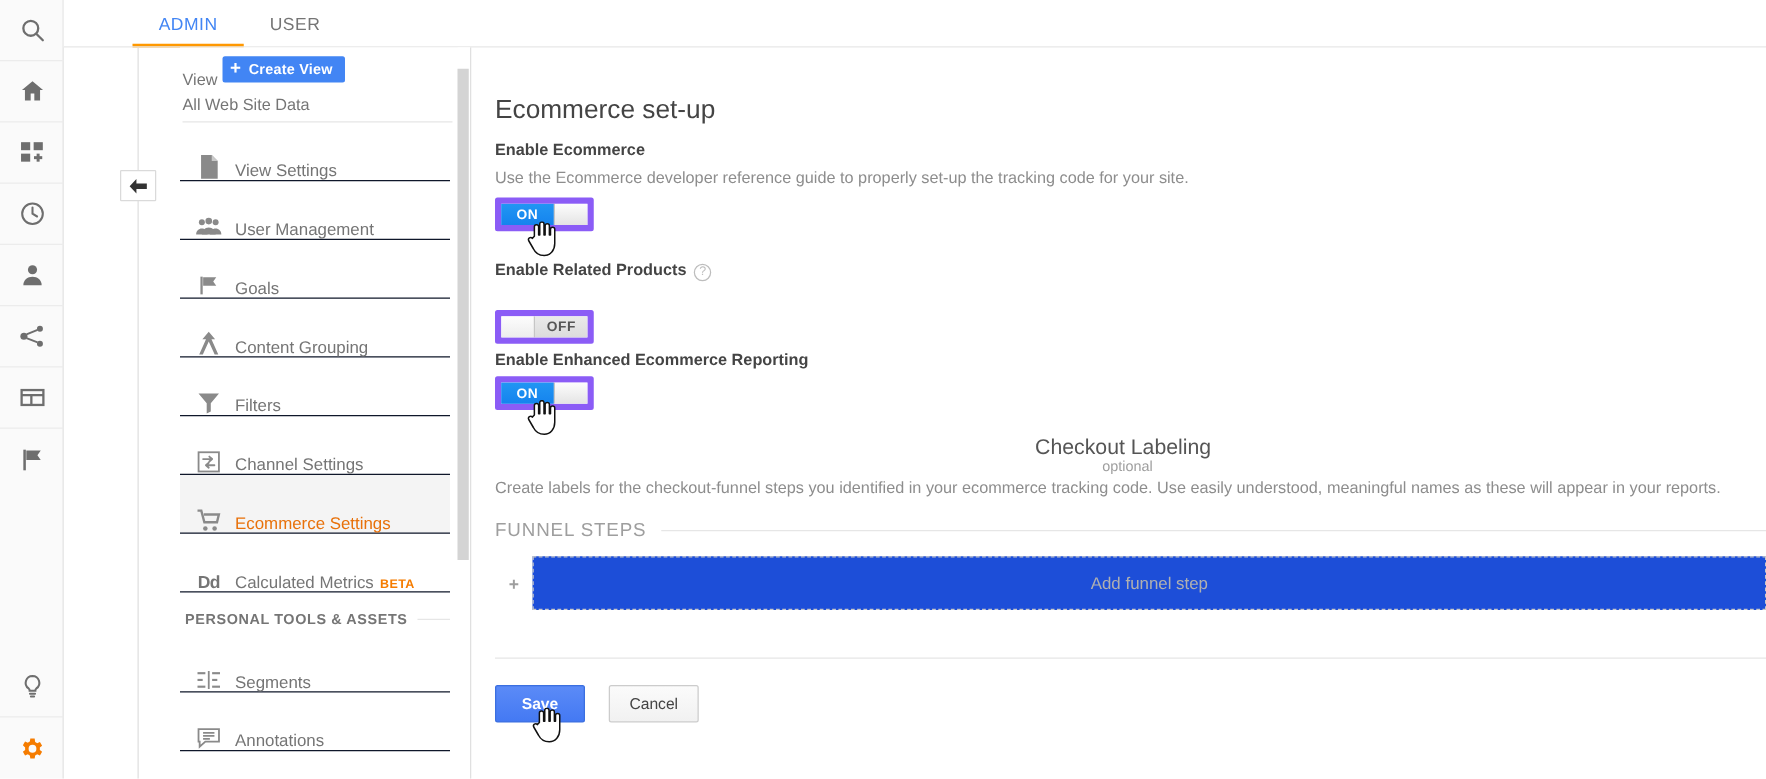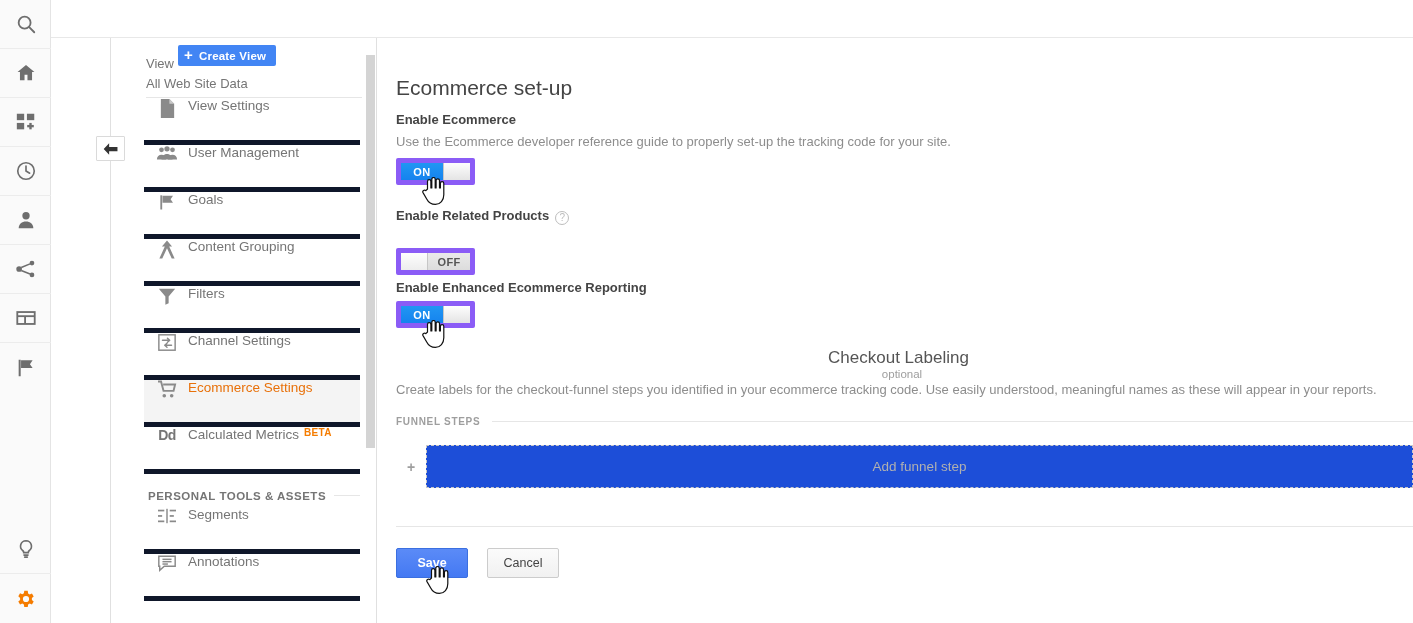--- a/index.html
+++ b/index.html
@@ -77,23 +77,23 @@
   .plus-glyph { font-size:15px; font-weight:bold; line-height:1; position:relative; top:-1px;}
   .view-name {
     position:absolute; left:2px; top:38px; font-size:13px; color:#757575;
   }
   .view-divider {
     position:absolute; left:2px; top:59px; width:216px; height:1px; background:#e6e6e6;
   }
 
   .navlist { position:absolute; left:0; top:60px; width:232px; }
   .navitem {
-    position:relative; display:flex; align-items:flex-start;
+    position:relative; display:flex; align-items:flex-end;
     height:47px; padding-left:2px;
-    border-bottom:5px solid #0f172a; cursor:pointer;
+    border-bottom:1px solid #0f172a; cursor:pointer;
     width:216px;
   }
   .navitem.selected { background:#f4f4f4; width:216px; }
   .navitem .nicon {
     width:42px; display:flex; align-items:center; justify-content:center;
     flex:0 0 42px;
   }
   .navitem .nlabel { font-size:13.5px; color:#757575; }
   .navitem.selected .nlabel { color:#e8710a; }
   .beta-tag { font-size:10px; color:#f57c00; font-weight:bold; margin-left:5px; letter-spacing:.3px;}
@@ -172,21 +172,21 @@
     cursor:pointer; line-height:1;
   }
 
   .rule-head { display:flex; align-items:center;flex-direction:column; }
   .rule-head .rh-title { font-size:17px; color:#555; }
   .rule-head .rh-opt { font-size:11.5px; color:#9e9e9e; margin-left:7px; }
   .rule-head .rh-line { flex:1; height:1px; background:#e2e2e2; margin-left:12px; }
 
   .funnel-head { display:flex; align-items:center; }
   .funnel-head .fh-title {
-    font-size:10px; font-weight:bold; color:#9e9e9e; letter-spacing:.7px;
+    font-size:15px; font-weight:normal; color:#9e9e9e; letter-spacing:.7px;
   }
   .funnel-head .fh-line { flex:1; height:1px; background:#e6e6e6; margin-left:12px; }
 
   .add-step-row { display:flex; align-items:center; }
   .add-step-plus {
     width:30px; text-align:center; color:#9e9e9e; font-size:14px; font-weight:bold; cursor:pointer;
   }
   .add-step-box {
     flex:1; height:43px;
     border:1px dashed #c8c8c8; background:#1d4ed8;
@@ -282,20 +282,29 @@
         </svg>
       </div>
       <div class="rail-item nb">
         <svg width="22" height="22" viewBox="0 0 24 24" fill="#f57c00">
           <path d="M19.4 13a7.6 7.6 0 0 0 0-2l2-1.6-1.9-3.3-2.5 1a7.6 7.6 0 0 0-1.7-1L14.9 3h-3.8l-.4 2.7c-.6.2-1.2.6-1.7 1l-2.5-1-1.9 3.3L6.6 11a7.6 7.6 0 0 0 0 2l-2 1.6 1.9 3.3 2.5-1c.5.4 1.1.8 1.7 1l.4 2.7h3.8l.4-2.7c.6-.2 1.2-.6 1.7-1l2.5 1 1.9-3.3zM13 15.4a3.4 3.4 0 1 1 0-6.8 3.4 3.4 0 0 1 0 6.8z" transform="translate(-1,0)"></path>
         </svg>
       </div>
     </div>
   </div>
 
+  <div class="tabbar">
+    <div class="tab active" style="left:55px; width:89px; text-align:center;">
+      <span>ADMIN</span>
+      <div class="tab-underline"></div>
+    </div>
+    <div class="tab" style="left:152px; width:66px; text-align:center;">
+      <span>USER</span>
+    </div>
+  </div>
   <div class="tabbar-border"></div>
 
   <div class="collapse-rail-line"></div>
   <div class="collapse-btn">
     <svg width="17" height="14" viewBox="0 0 20 16" fill="#333">
       <path d="M8.4 1.2 2 8l6.4 6.8v-4.3h9.8V5.5H8.4z"></path>
     </svg>
   </div>
 
   <div class="viewpanel">

